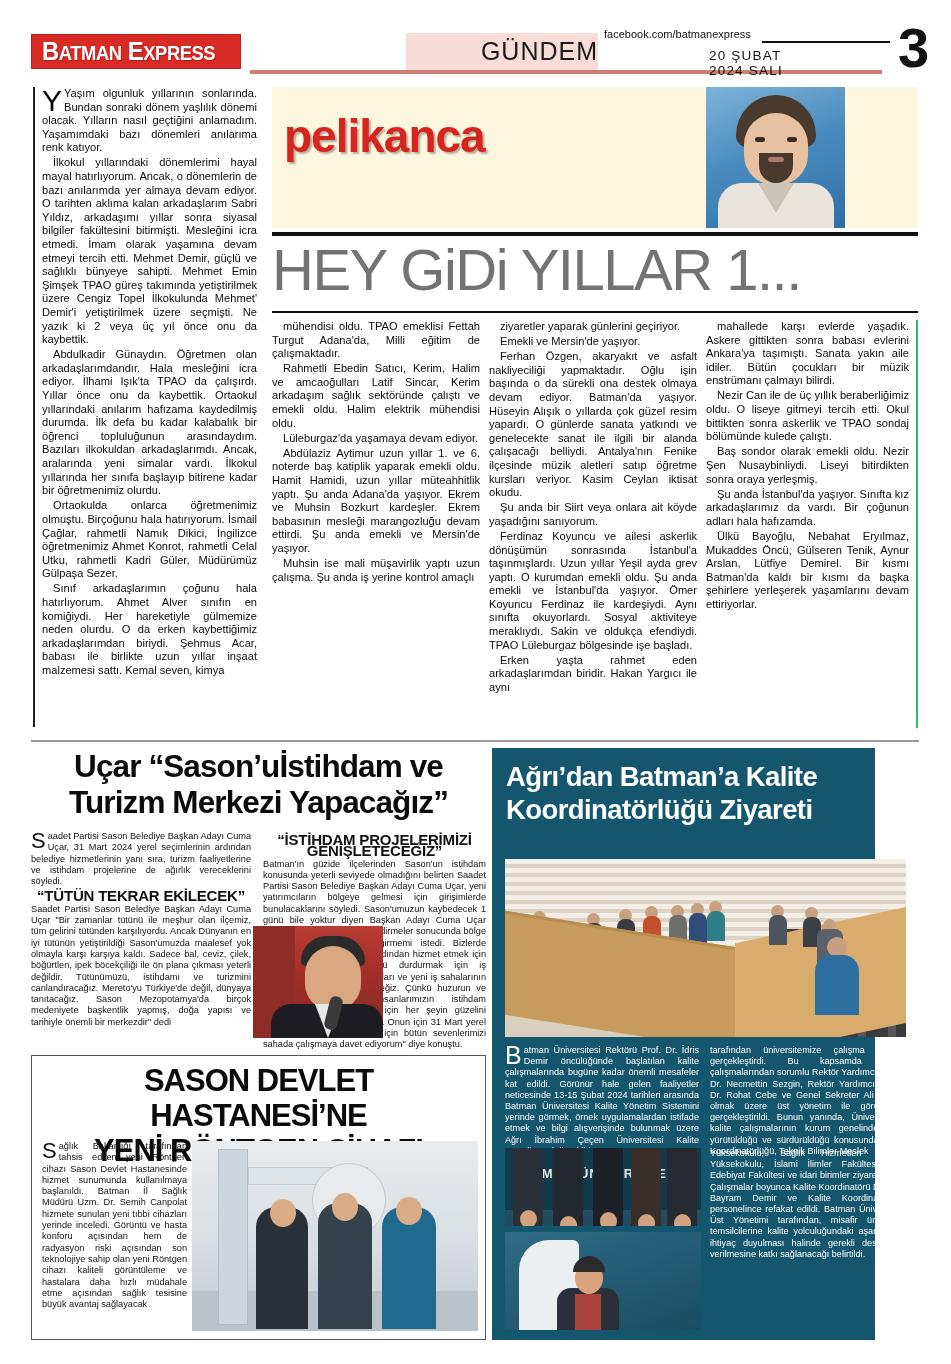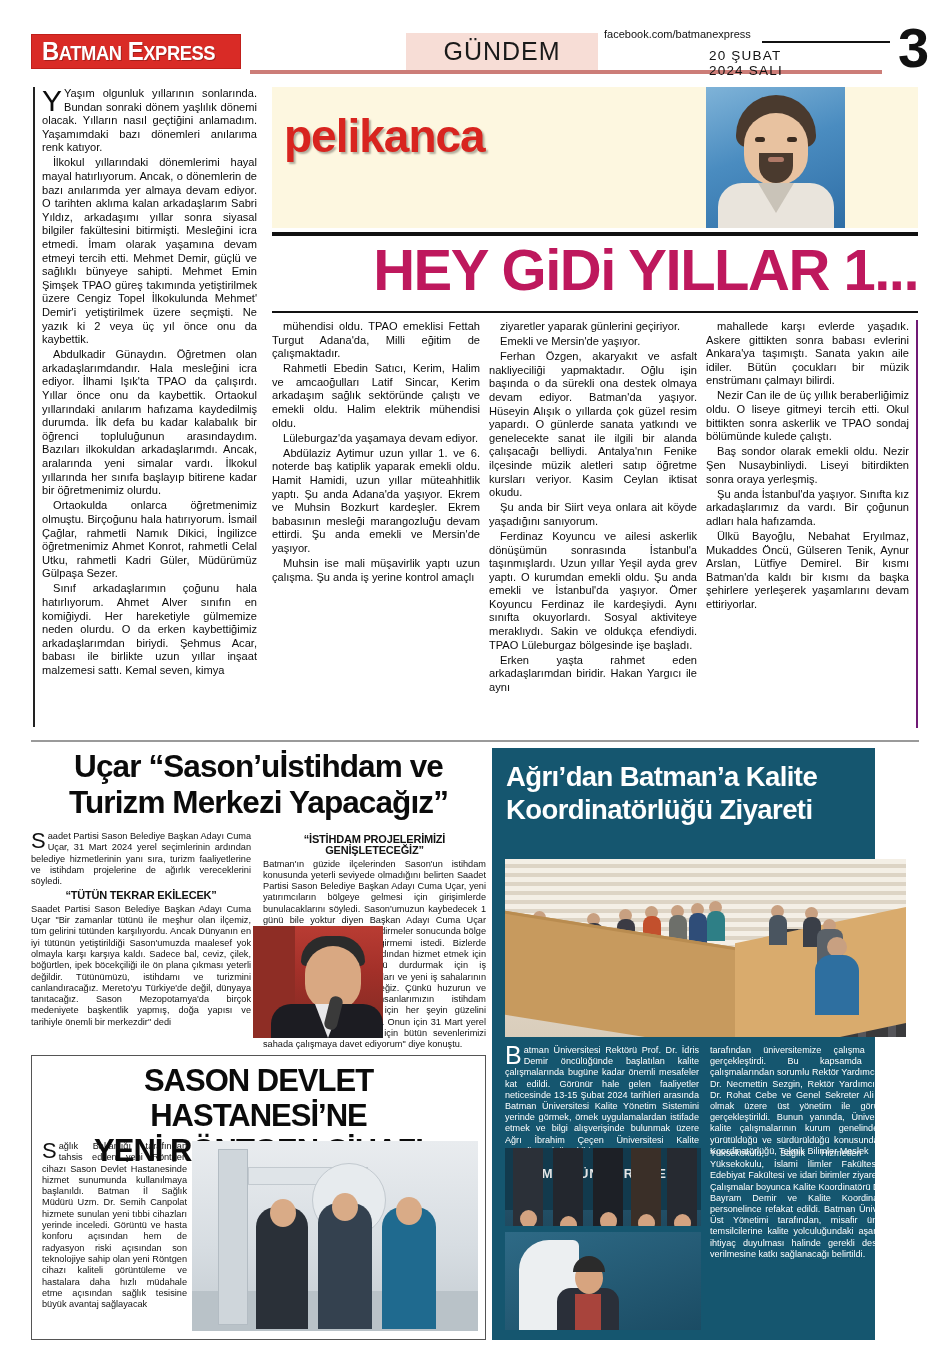--- a/index.html
+++ b/index.html
@@ -30,21 +30,21 @@
     display: inline-block;
   }
   .logo-text .sm { font-size: 20px; }
   .head-rule {
     position: absolute; left: 250px; top: 70px; width: 632px; height: 4px;
     background: #cc7d78;
   }
   .gundem-box {
     position: absolute; left: 406px; top: 33px; width: 192px; height: 37px;
     background: #f7ddd6;
-    display: flex; align-items: center; justify-content: center;
+    display: flex; align-items: center; justify-content: flex-end;
   }
   .gundem-text {
     font-size: 25px; color: #1a1a1a; letter-spacing: 1px;
     font-family: "Liberation Sans", sans-serif;
   }
   .fb-line {
     position: absolute; left: 604px; top: 28px;
     font-size: 11px; color: #111;
   }
   .date-rule {
@@ -130,33 +130,33 @@
   }
   .author-name-wrap div {
     font-size: 27px; font-weight: bold; color: #111; line-height: 31px;
     font-family: "Liberation Sans", sans-serif;
   }
   .head-thickline {
     position: absolute; left: 272px; top: 150px; width: 646px; height: 4px; background: #111;
   }
   .big-headline {
     position: absolute; left: 272px; top: 157px; width: 646px;
-    text-align: right;
-    font-size: 58px; font-weight: bold; letter-spacing: -1.5px;
-    color: #be185d; line-height: 62px;
+    text-align: left;
+    font-size: 58px; font-weight: normal; letter-spacing: -1.5px;
+    color: #737373; line-height: 62px;
     font-family: "Liberation Sans", sans-serif;
   }
   .head-thinline {
     position: absolute; left: 272px; top: 229px; width: 646px; height: 2px; background: #111;
   }
 
   .colbody { position: absolute; top: 238px; height: 408px; }
   .colbody.c2 { left: 272px; width: 208px; }
   .colbody.c3 { left: 489px; width: 208px; }
-  .colbody.c4 { left: 706px; width: 212px; border-right: 2px solid #701a75; padding-right: 7px; }
+  .colbody.c4 { left: 706px; width: 212px; border-right: 2px solid #22c55e; padding-right: 7px; }
 
   .sec-divider {
     position: absolute; left: 31px; top: 740px; width: 888px; height: 2px; background: #9a9a9a;
   }
 
   
   .ucar { position: absolute; left: 31px; top: 748px; width: 455px; height: 290px; }
   .ucar-title {
     font-size: 31.5px; font-weight: bold; line-height: 36px; text-align: center;
     letter-spacing: -0.9px; color: #0b0b0b;
@@ -164,21 +164,21 @@
   }
   .ucar-cols { position: absolute; top: 83px; left: 0; width: 455px; }
   .ucar-c1 { position: absolute; left: 0; top: 0; width: 220px; }
   .ucar-c2 { position: absolute; left: 232px; top: 0; width: 223px; }
   .smalltext {
     font-size: 9.2px; line-height: 11.3px; text-align: justify; color: #111;
     font-family: "Liberation Sans", sans-serif;
   }
   .smalltext p { margin-bottom: 1px; }
   .sub-kicker {
-    font-size: 11px; font-weight: bold; text-align: center; margin: 3px 0 2px 0;
+    font-size: 15px; font-weight: bold; text-align: center; margin: 3px 0 2px 0;
     color: #111; letter-spacing: -0.2px;
   }
   .dropcap-s {
     float: left; font-size: 22px; line-height: 17px; padding-right: 2px; padding-top: 1px;
   }
   .ucar-photo {
     position: absolute; left: 222px; top: 178px; width: 130px; height: 112px;
     background: linear-gradient(180deg,#b93c33 0%, #a33029 40%, #7d2a22 100%);
     overflow: hidden; z-index: 5;
   }

